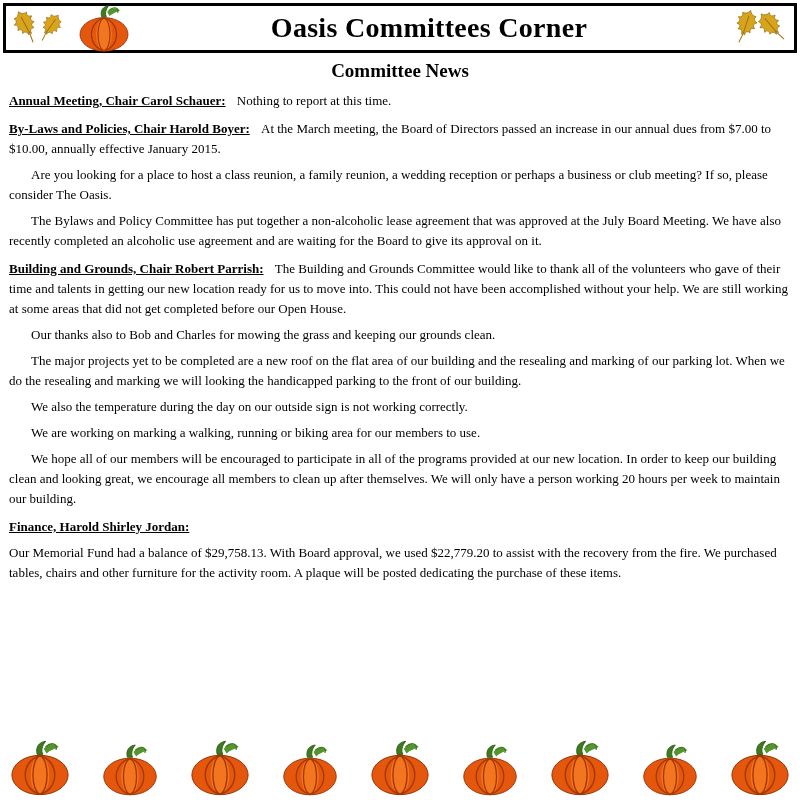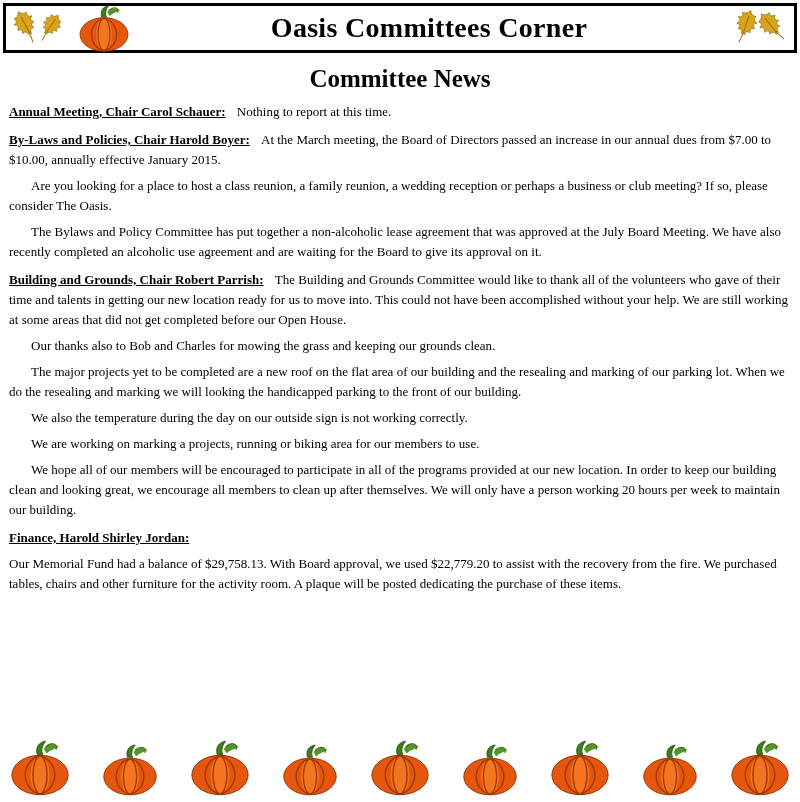--- a/index.html
+++ b/index.html
@@ -39,22 +39,22 @@
   .r-l1 { transform: rotate(-28deg); }
   .r-l2 { transform: rotate(35deg) scaleX(-1); margin-left: -10px; }
   .r-r1 { transform: rotate(18deg); }
   .r-r2 { transform: rotate(-40deg) scaleX(-1); margin-left: -6px; }
   .masthead-pumpkin { margin-left: 14px; }
   .masthead-pumpkin svg { width: 52px; height: 48px; }
 
   
   .subtitle {
     text-align: center;
-    font-size: 25px; font-weight: bold;
-    margin-top: 12px;
+    font-size: 19px; font-weight: bold;
+    margin-top: 7px;
   }
 
   
   .body {
     padding: 9px 9px 0 9px;
     font-size: 13px;
     line-height: 20px;
     text-align: left;
   }
   .section + .section { margin-top: 8px; }
@@ -157,21 +157,21 @@
     </section>
 
     <section class="section">
       <p class="para lead">
         <span class="hd">Building and Grounds, Chair Robert Parrish:</span>
         <span class="lead-text">The Building and Grounds Committee would like to thank all of the volunteers who gave of their time and talents in getting our new location ready for us to move into.  This could not have been accomplished without your help.  We are still working at some areas that did not get completed before our Open House.</span>
       </p>
       <p class="para indent">Our thanks also to Bob and Charles for mowing the grass and keeping our grounds clean.</p>
       <p class="para indent">The major projects yet to be completed are a new roof on the flat area of our building and the resealing and marking of our parking lot.  When we do the resealing and marking we will looking the handicapped parking to the front of our building.</p>
       <p class="para indent">We also the temperature during the day on our outside sign is not working correctly.</p>
-      <p class="para indent">We are working on marking a projects, running or biking area for our members to use.</p>
+      <p class="para indent">We are working on marking a walking, running or biking area for our members to use.</p>
       <p class="para indent">We hope all of our members will be encouraged to participate in all of the programs provided at our new location.  In order to keep our building clean and looking great, we encourage all members to clean up after themselves.  We will only have a person working 20 hours per week to maintain our building.</p>
     </section>
 
     <section class="section">
       <p class="para lead">
         <span class="hd">Finance, Harold Shirley Jordan:</span>
       </p>
       <p class="para">Our Memorial Fund had a balance of $29,758.13.  With Board approval, we used $22,779.20 to assist with the recovery from the fire.  We purchased tables, chairs and other furniture for the activity room.  A plaque will be posted dedicating the purchase of these items.</p>
     </section>
 

